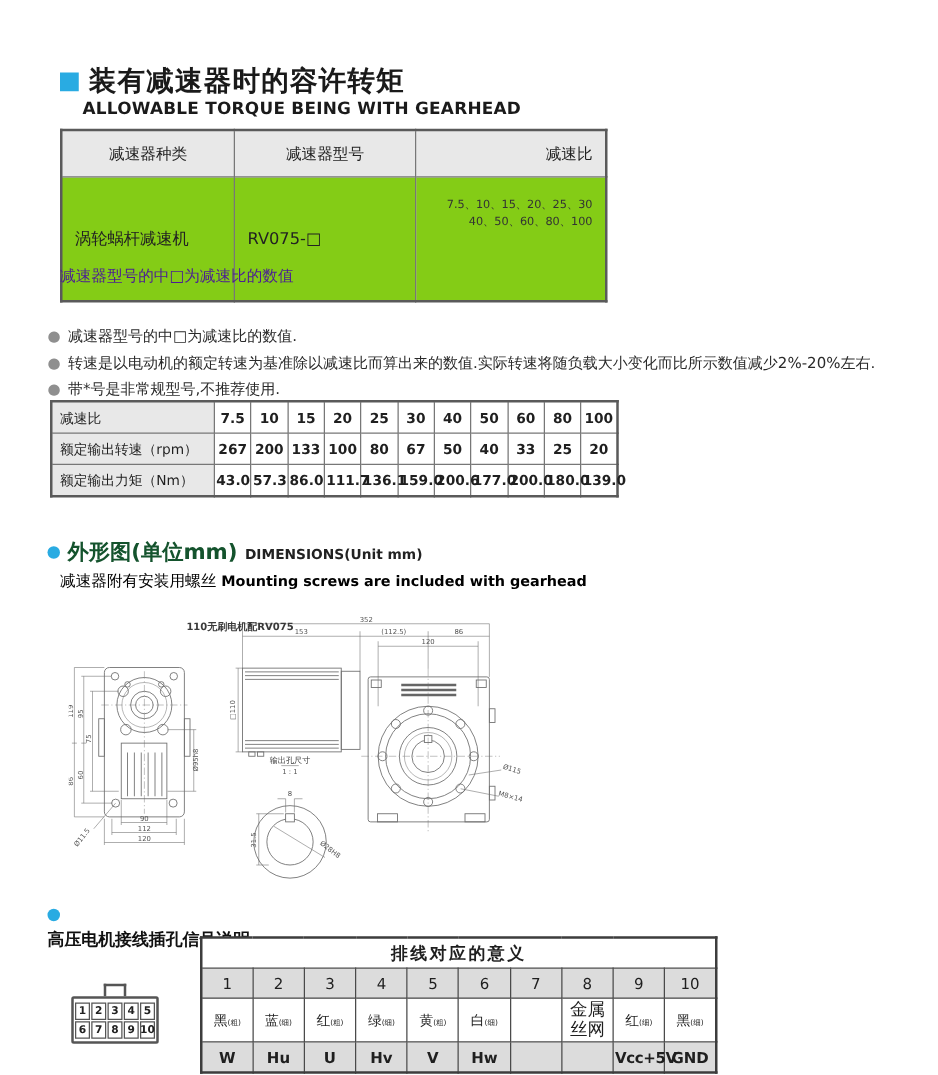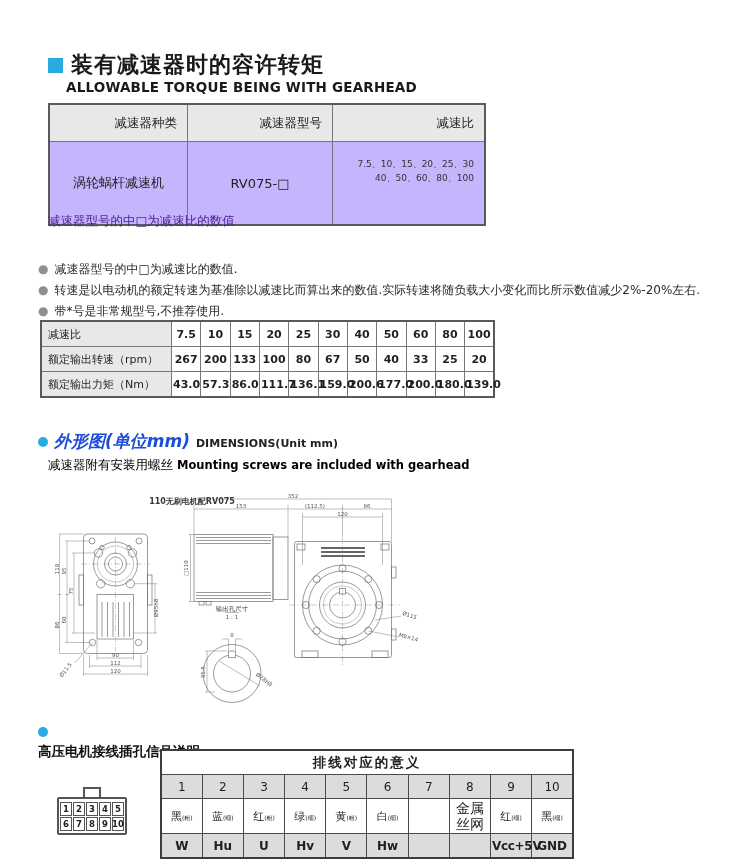--- a/index.html
+++ b/index.html
@@ -13,24 +13,24 @@
   
   .main-title{left:48px;top:50px;display:flex;align-items:center;gap:8px;}
   .blue-square{width:15px;height:15px;background:#29ABE2;display:inline-block;}
   .main-title h1{font-size:22px;font-weight:bold;margin:0;letter-spacing:1px;color:#1a1a1a;}
   .sub-title{left:66px;top:79px;font-size:13.5px;font-weight:bold;color:#1a1a1a;letter-spacing:.2px;}
 
   
   table{border-collapse:collapse;}
   .tbl1{left:48px;top:103px;}
   .tbl1 table{width:374px;border:2px solid #5a5a5a;table-layout:fixed;}
-  .tbl1 th,.tbl1 td{border:1px solid #777;font-weight:normal;text-align:center;}
-  .tbl1 th{background:#e8e8e8;height:36px;font-size:12.5px;text-align:right;padding:0 10px;color:#222;}
+  .tbl1 th,.tbl1 td{border:1px solid #777;font-weight:normal;}
+  .tbl1 th{background:#e8e8e8;height:36px;font-size:12.5px;text-align:center;padding:0 10px;color:#222;}
   .tbl1 th.right{text-align:right;}
-  .tbl1 td{height:66px;background:#c4b5fd;padding:0 10px;vertical-align:middle;}
+  .tbl1 td{height:66px;background:#84cc16;padding:16px 10px;vertical-align:middle;}
   .tbl1 td.ratios{vertical-align:top;padding-top:16px;text-align:right;font-size:9px;line-height:1.5;color:#333;}
   .tbl1 .c1{width:117px;} .tbl1 .c2{width:124px;} .tbl1 .c3{width:131px;}
   .bold13{font-size:13px;font-weight:600;}
 
   .tbl1-note{left:48px;top:213px;font-size:12.5px;color:#4c1d95;}
 
   
   .notes{left:38px;top:261px;width:690px;}
   .note-line{display:flex;align-items:flex-start;margin-bottom:5px;font-size:12px;color:#2a2a2a;line-height:1.35;}
   .note-dot{color:#8f8f8f;font-size:12px;margin-right:6px;line-height:1.35;}
@@ -38,21 +38,21 @@
   
   .tbl2{left:40px;top:320px;}
   .tbl2 table{width:455px;border:2px solid #5a5a5a;table-layout:fixed;}
   .tbl2 td{border:1px solid #777;height:24px;font-size:11px;text-align:center;font-weight:600;color:#1f1f1f;padding:0 1px;}
   .tbl2 td.lbl{background:#e8e8e8;text-align:left;padding-left:6px;font-weight:normal;font-size:11px;width:122px;}
 
   
   .sec-title{display:flex;align-items:baseline;gap:6px;}
   .dim-title{left:38px;top:430px;}
   .blue-dot{width:10px;height:10px;border-radius:50%;background:#29ABE2;display:inline-block;position:relative;top:0px;}
-  .dim-title .cn{font-size:17px;font-weight:bold;color:#1d4ed8;font-style:italic;}
+  .dim-title .cn{font-size:17px;font-weight:bold;color:#14532d;}
   .dim-title .en{font-size:11px;font-weight:bold;color:#222;}
   .dim-sub{left:48px;top:457px;font-size:12.5px;color:#000000;}
   .dim-sub .en{font-size:11.5px;font-weight:600;margin-left:4px;}
 
   svg text{fill:#555;font-family:"DejaVu Sans","Liberation Sans",sans-serif;}
   .tdim{font-size:5.5px;}
   .tttl{font-size:8px;font-weight:bold;fill:#3a3a3a;}
   .tsub{font-size:6.5px;fill:#3a3a3a;}
   .tscale{font-size:5.5px;}
 

